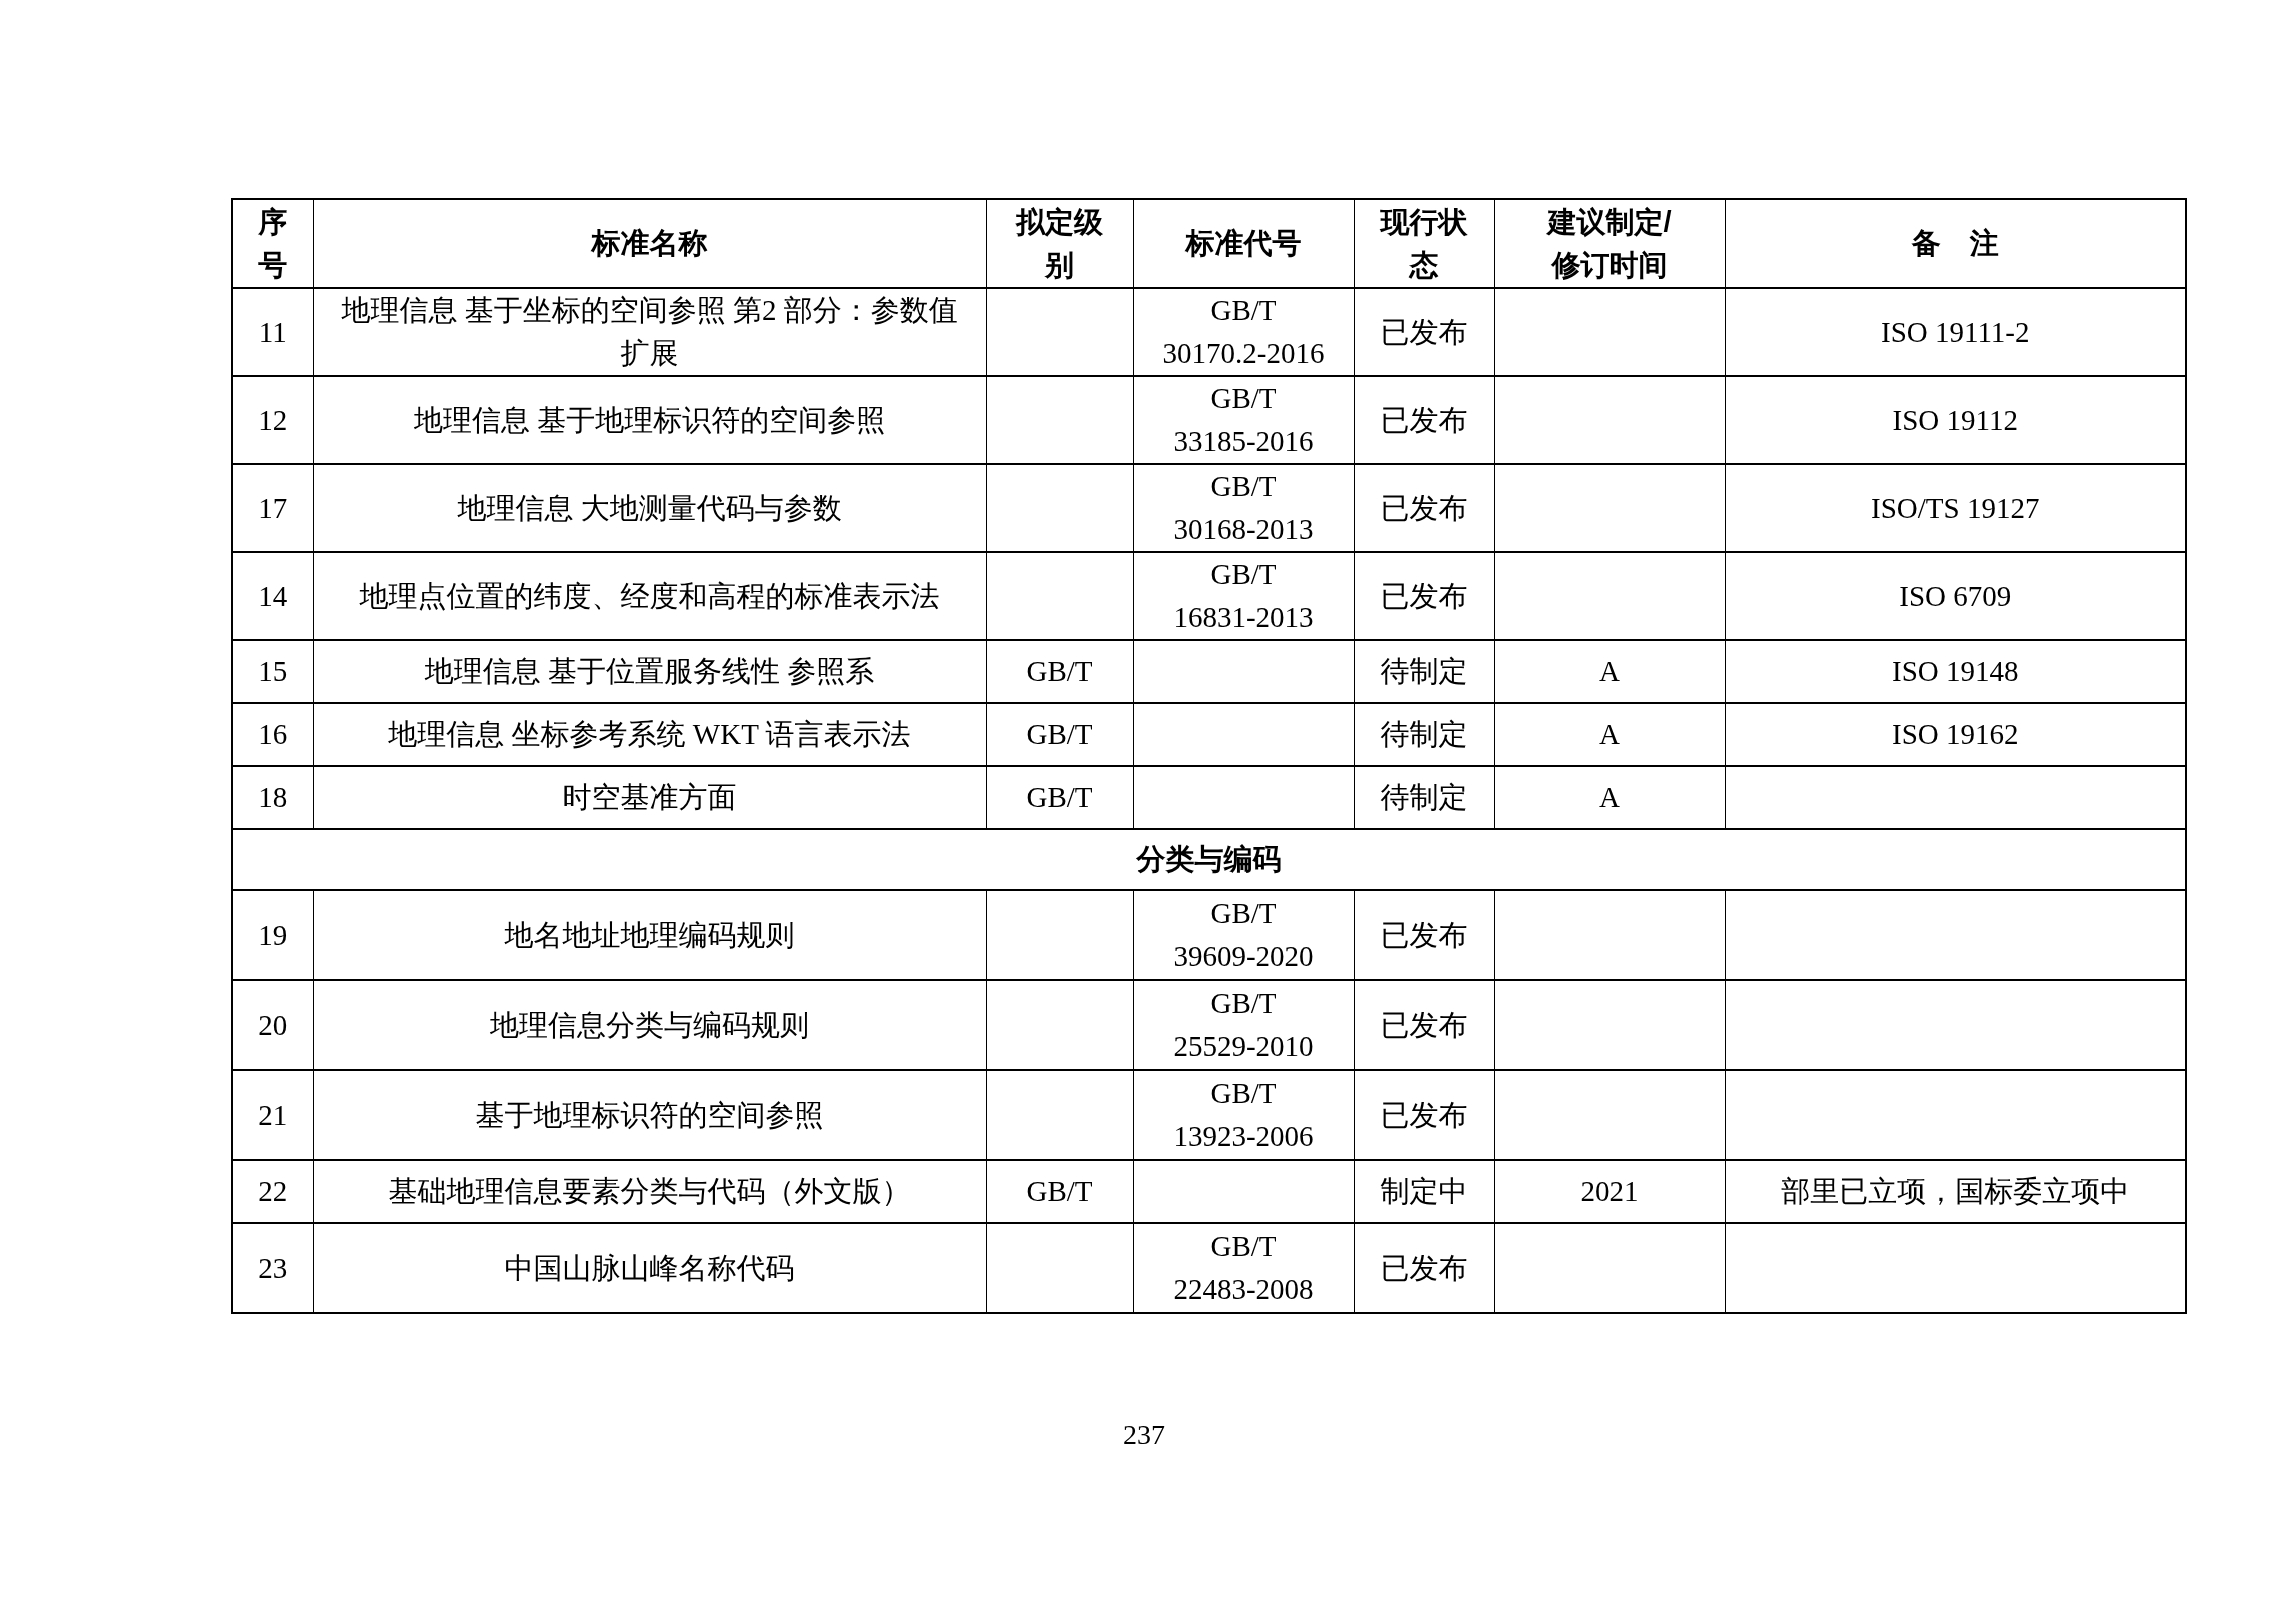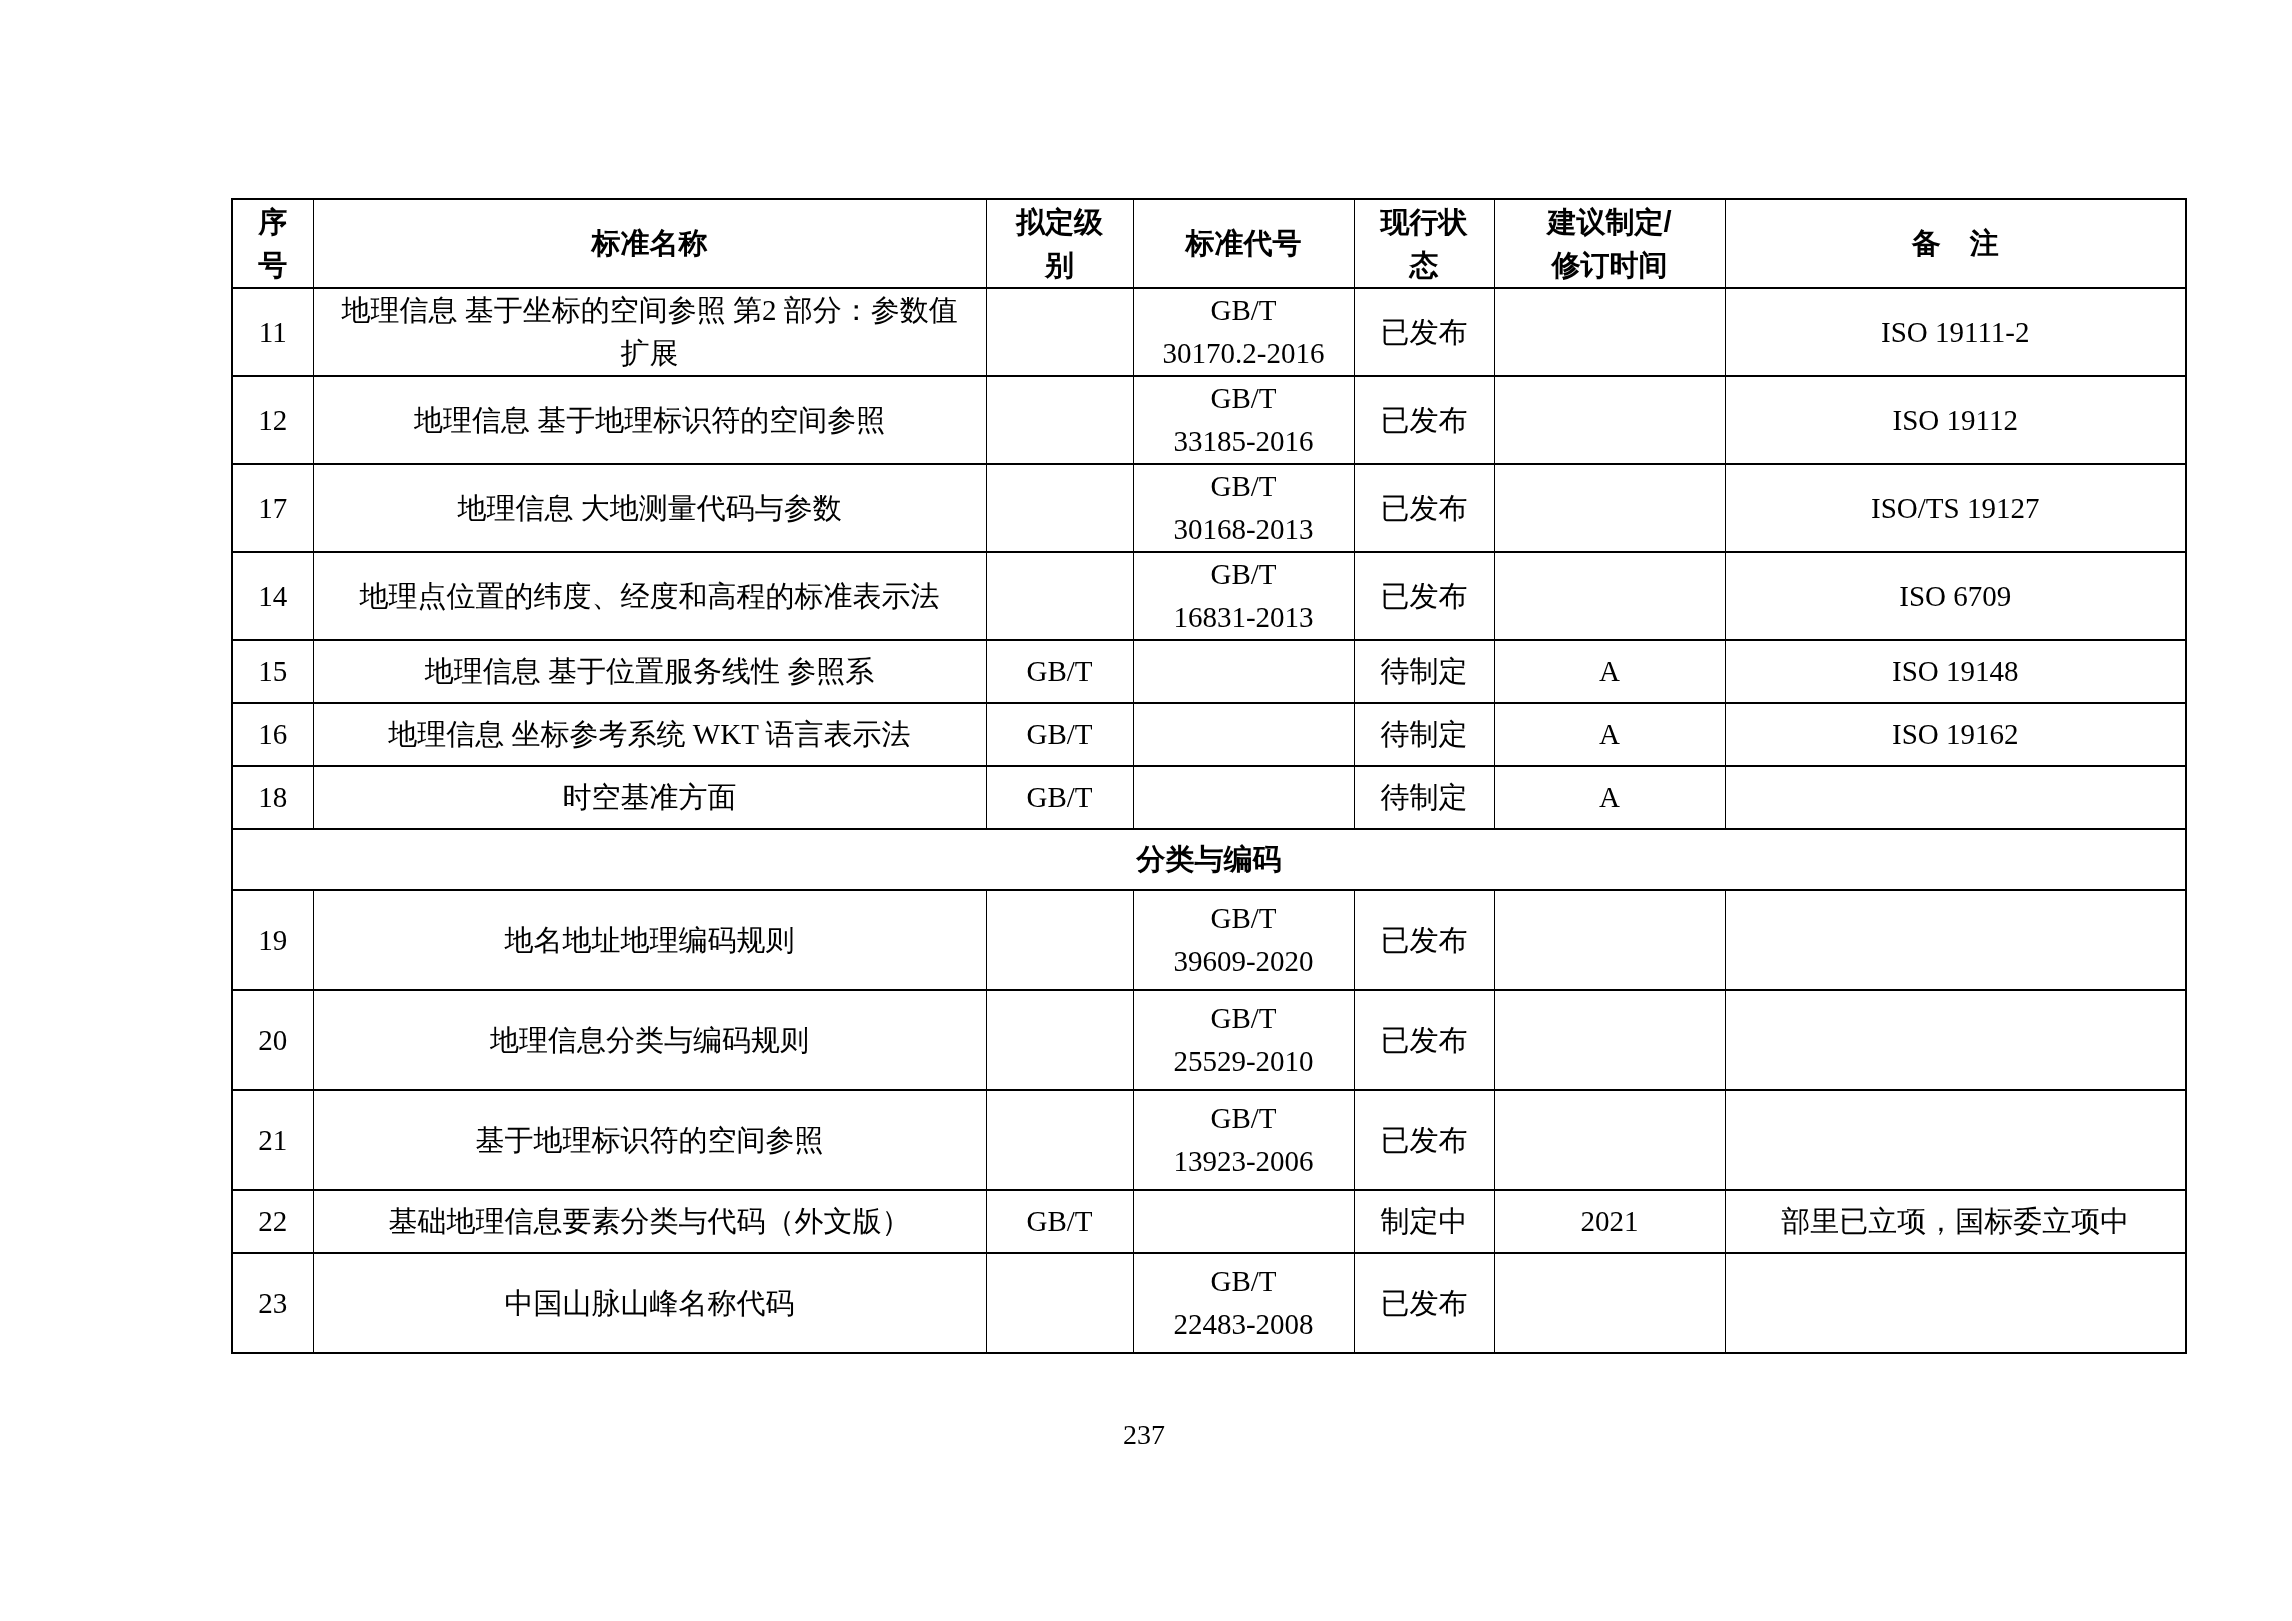--- a/index.html
+++ b/index.html
@@ -35,21 +35,21 @@
     text-align: center;
     vertical-align: middle;
     white-space: pre-line;
     padding: 0;
     overflow: hidden;
   }
   tr.h-head  { height: 89px; }
   tr.h-tall  { height: 88px; }
   tr.h-short { height: 63px; }
   tr.h-sec   { height: 61px; }
-  tr.h-tall2 { height: 100px; }
+  tr.h-tall2 { height: 90px; }
   td.head, td.sec {
     font-family: "Liberation Sans", "DejaVu Sans", sans-serif;
     font-weight: bold;
     font-size: 29px;
     line-height: 44px;
   }
   td.c-name {
     text-align: left;
     padding-left: 13.7px;
     padding-right: 11.8px;

